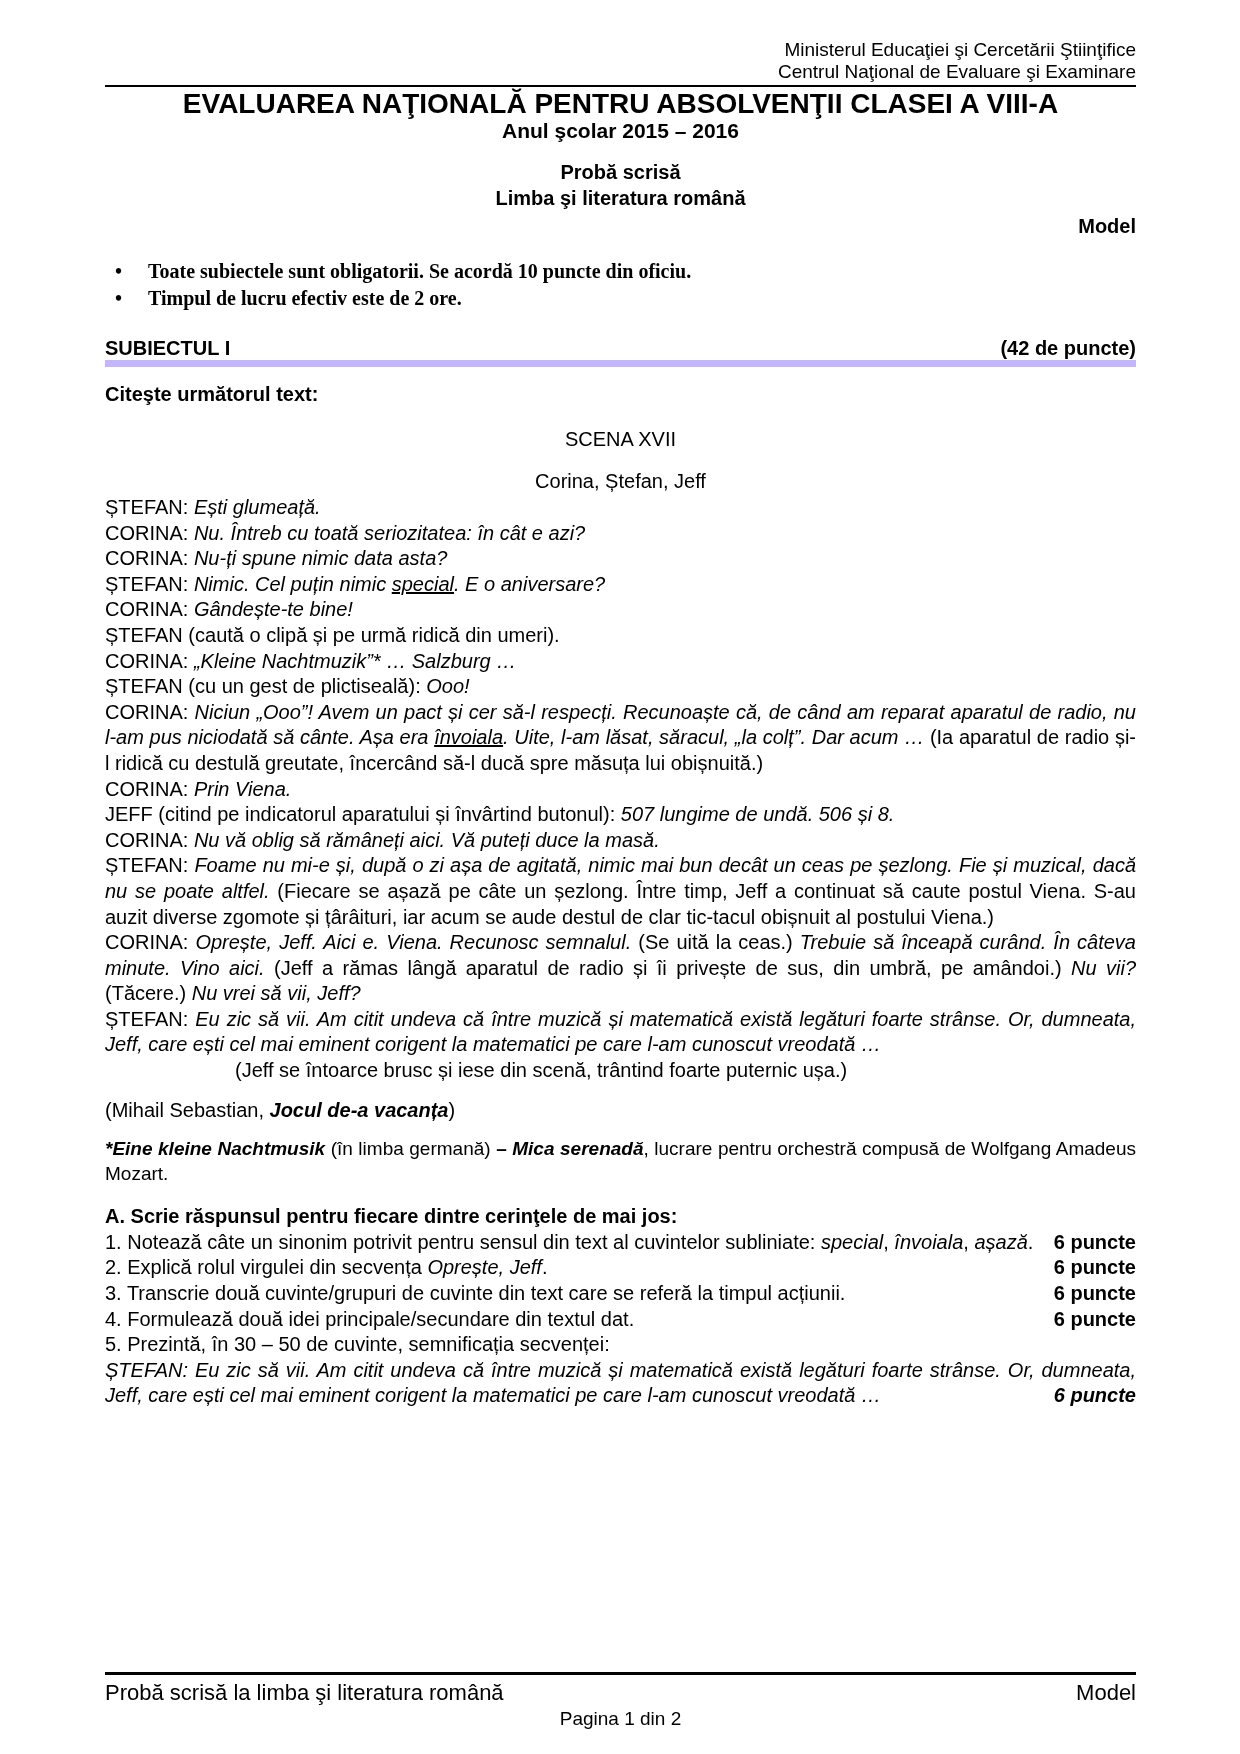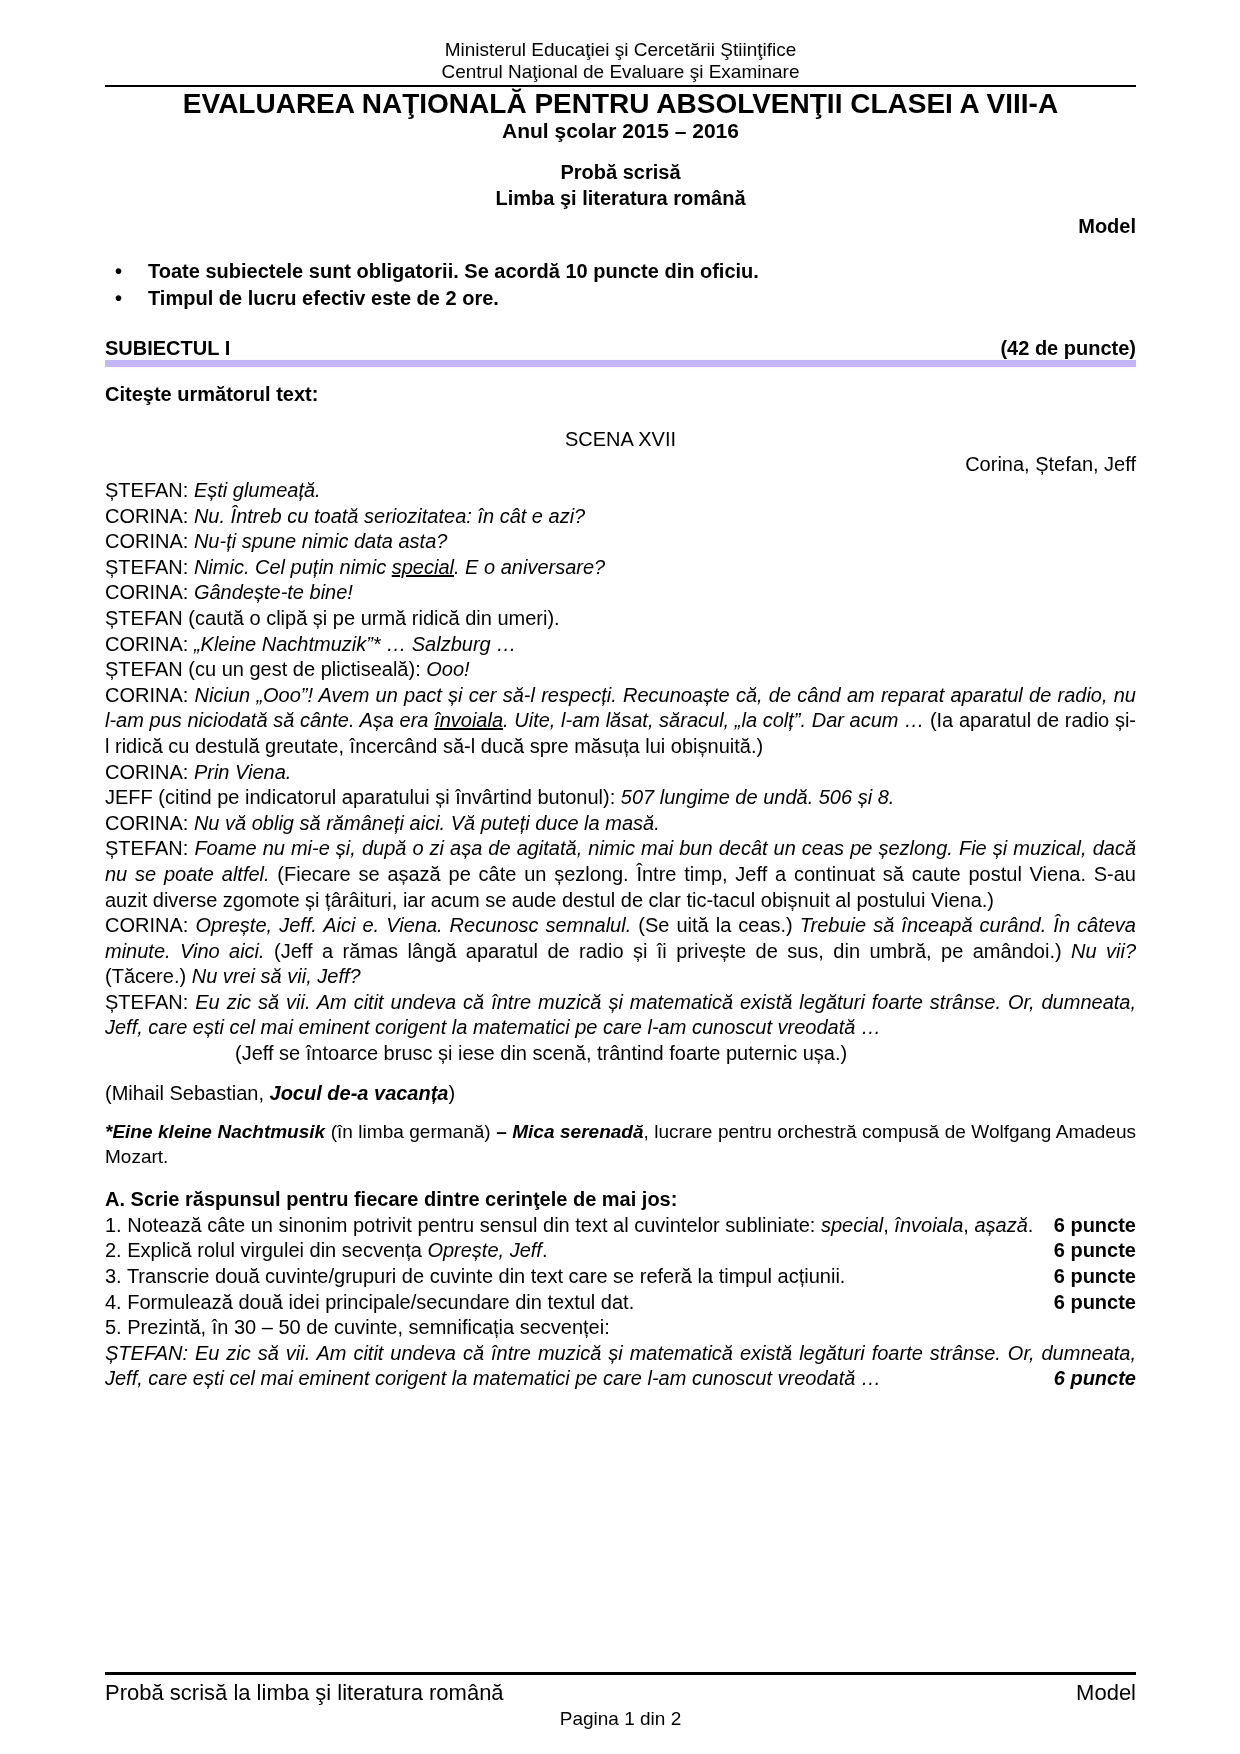--- a/index.html
+++ b/index.html
@@ -6,36 +6,36 @@
   .page{
     position:relative;
     width:1240px;height:1754px;
     box-sizing:border-box;
     padding:39px 104px 0 105px;
     background:#ffffff;
     font-family:"Liberation Sans",sans-serif;
     font-size:20px;line-height:25.6px;
     overflow:hidden;
   }
-  .org{text-align:center;font-size:19px;line-height:22px;}
+  .org{text-align:right;font-size:19px;line-height:22px;}
   .rule{border-top:2px solid #000;margin:2px 0 4px 0;height:0;}
   .title{text-align:center;font-weight:bold;font-size:28px;line-height:26px;}
   .subtitle{text-align:center;font-weight:bold;font-size:21px;line-height:25px;margin-top:1px;}
   .probe1{text-align:center;font-weight:bold;line-height:24px;margin-top:17px;}
   .probe2{text-align:center;font-weight:bold;line-height:24px;margin-top:2px;}
   .model-top{text-align:right;font-weight:bold;line-height:24px;margin-top:4px;}
-  ul.notes{list-style:none;margin:20px 0 16px 0;padding:0;font-weight:bold;}
+  ul.notes{list-style:none;margin:20px 0 16px 0;padding:0;font-weight:bold;font-family:Liberation Serif, serif;}
   ul.notes li{position:relative;padding-left:43px;line-height:27px;}
   ul.notes li::before{content:"\2022";position:absolute;left:10px;top:0;}
   .subject-head{display:flex;justify-content:space-between;font-weight:bold;
     border-bottom:7px solid #c4b5fd;line-height:24px;margin-top:24px;padding-bottom:0;}
   .instruction{font-weight:bold;line-height:24px;margin-top:15px;}
   .center{text-align:center;line-height:24px;margin:0;}
   .scene-title{margin-top:21px;}
-  .scene-chars{margin-top:1px;text-align:right;}
+  .scene-chars{margin-top:18px;}
   .dialogue{margin-top:2px;}
   p.para{margin:0;text-align:justify;}
   .i{font-style:italic;}
   .u{text-decoration:underline;}
   .iu{font-style:italic;text-decoration:underline;}
   .b{font-weight:bold;}
   .bi{font-weight:bold;font-style:italic;}
   .stage-exit{margin:0;text-indent:130px;}
   .attribution{margin:14px 26px 0 0;text-align:left;}
   .footnote{margin:13px 0 0 0;font-size:19px;line-height:25px;text-align:justify;}

